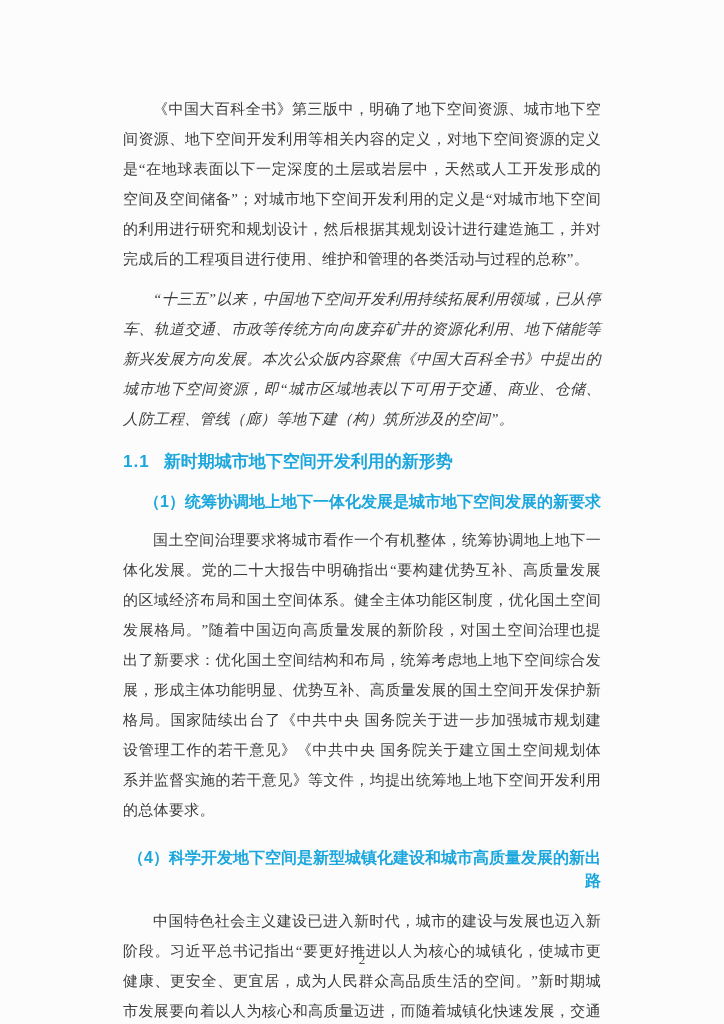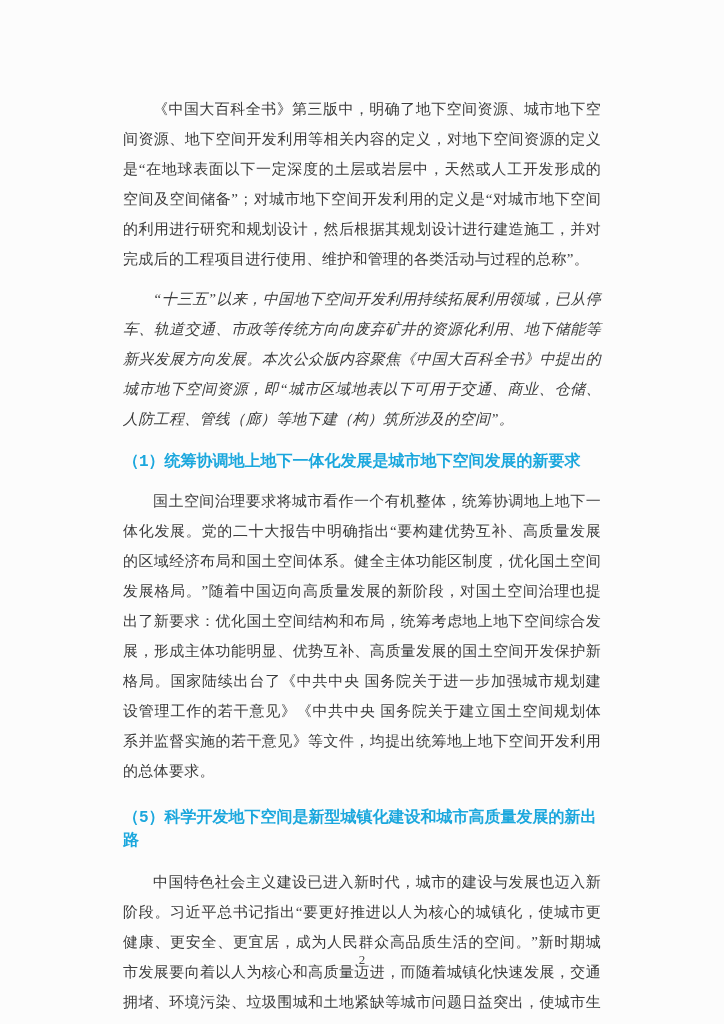--- a/index.html
+++ b/index.html
@@ -33,26 +33,26 @@
     font-family: "Liberation Sans", "DejaVu Sans", sans-serif;
     font-weight: bold;
     font-size: 17px;
     line-height: 22px;
     color: #1ba7dd;
     text-align: left;
   }
   .sec-heading .sec-num { margin-right: 14px; letter-spacing: 1px; }
   .sub-heading {
     margin: 17px 0 12px 0;
-    font-family: Liberation Mono, monospace;
+    font-family: Liberation Sans, sans-serif;
     font-weight: bold;
     font-size: 16px;
     line-height: 23px;
     color: #1ba7dd;
-    text-align: left;
+    text-align: right;
   }
   .sub-heading.second { margin-top: 21px; margin-bottom: 14px; }
   .page-number {
     position: absolute;
     left: 0;
     top: 948px;
     width: 100%;
     text-align: center;
     font-size: 13px;
     color: #4a4a4a;
@@ -61,24 +61,27 @@
 </style>
 </head>
 <body>
 
 <div class="page">
 
   <p class="para">《中国大百科全书》第三版中，明确了地下空间资源、城市地下空间资源、地下空间开发利用等相关内容的定义，对地下空间资源的定义是“在地球表面以下一定深度的土层或岩层中，天然或人工开发形成的空间及空间储备”；对城市地下空间开发利用的定义是“对城市地下空间的利用进行研究和规划设计，然后根据其规划设计进行建造施工，并对完成后的工程项目进行使用、维护和管理的各类活动与过程的总称”。</p>
 
   <p class="para">“十三五”以来，中国地下空间开发利用持续拓展利用领域，已从停车、轨道交通、市政等传统方向向废弃矿井的资源化利用、地下储能等新兴发展方向发展。本次公众版内容聚焦《中国大百科全书》中提出的城市地下空间资源，即“城市区域地表以下可用于交通、商业、仓储、人防工程、管线（廊）等地下建（构）筑所涉及的空间”。</p>
 
+  <div class="sec-heading">
+    <span class="sec-num">1.1</span><span>新时期城市地下空间开发利用的新形势</span>
+  </div>
 
   <div class="sub-heading">（1）统筹协调地上地下一体化发展是城市地下空间发展的新要求</div>
 
   <p class="para">国土空间治理要求将城市看作一个有机整体，统筹协调地上地下一体化发展。党的二十大报告中明确指出“要构建优势互补、高质量发展的区域经济布局和国土空间体系。健全主体功能区制度，优化国土空间发展格局。”随着中国迈向高质量发展的新阶段，对国土空间治理也提出了新要求：优化国土空间结构和布局，统筹考虑地上地下空间综合发展，形成主体功能明显、优势互补、高质量发展的国土空间开发保护新格局。国家陆续出台了《中共中央 国务院关于进一步加强城市规划建设管理工作的若干意见》《中共中央 国务院关于建立国土空间规划体系并监督实施的若干意见》等文件，均提出统筹地上地下空间开发利用的总体要求。</p>
 
-  <div class="sub-heading second">（5）科学开发地下空间是新型城镇化建设和城市高质量发展的新出路</div>
+  <div class="sub-heading second">（4）科学开发地下空间是新型城镇化建设和城市高质量发展的新出路</div>
 
   <p class="para">中国特色社会主义建设已进入新时代，城市的建设与发展也迈入新阶段。习近平总书记指出“要更好推进以人为核心的城镇化，使城市更健康、更安全、更宜居，成为人民群众高品质生活的空间。”新时期城市发展要向着以人为核心和高质量迈进，而随着城镇化快速发展，交通拥堵、环境污染、垃圾围城和土地紧缺等城市问题日益突出，使城市生活品质下降，背离了打造高质量城市的发展目标。因此，必须立足新发展阶段的新要求，贯彻新发展理念，在新发展格局下探寻未来城市高质量发展的新出路。作为“第四国土资源”的城市地下空间，其科学开发利用，是顺应城市发展规律的合理选择，是促进以人为核心的新型城镇化发展的客观需求。</p>
 
   <div class="page-number">2</div>
 
 </div>
 
 </body></html>

